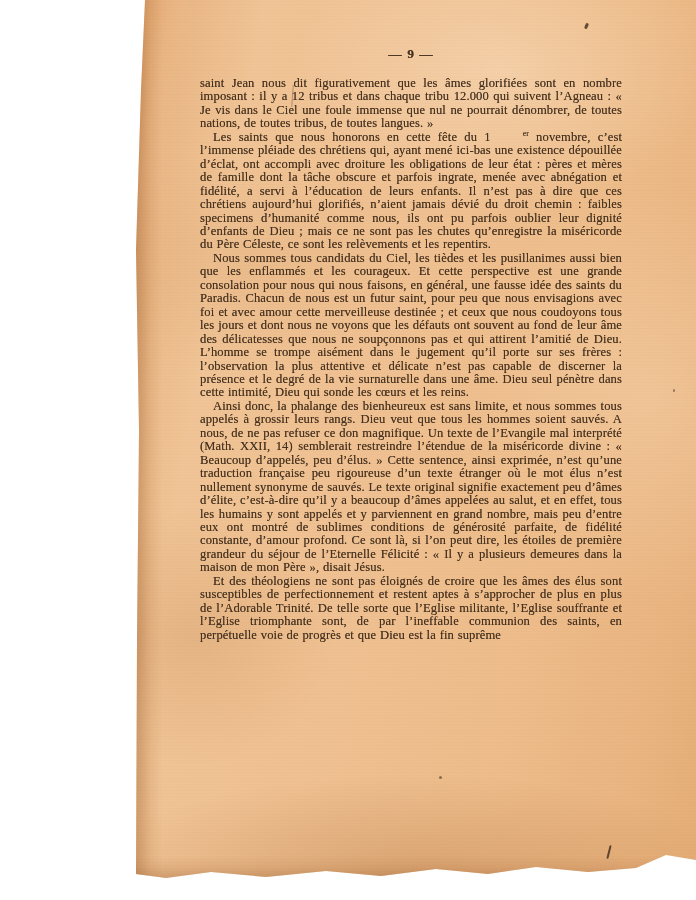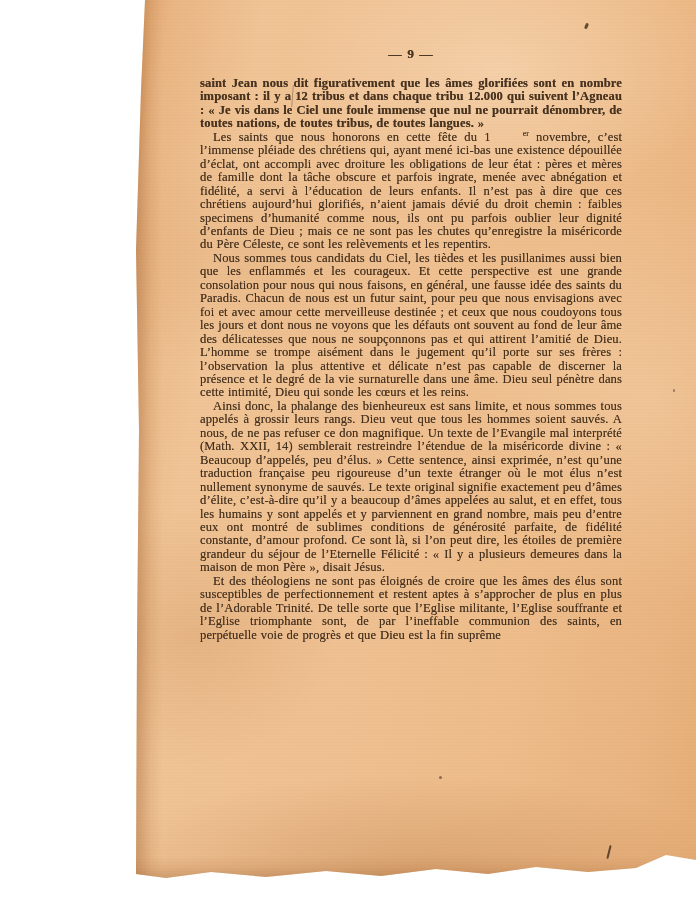--- a/index.html
+++ b/index.html
@@ -39,21 +39,21 @@
     color:#46321f;text-shadow:0 0 0.6px rgba(70,48,30,0.65);
     margin-bottom:15px;
   }
   .text{
     width:422px;margin-left:64px;
     font-size:12.6px;line-height:13.45px;text-align:justify;
     color:#46321f;text-shadow:0 0 0.6px rgba(70,48,30,0.65);
     letter-spacing:0.1px;word-spacing:0.5px;
   }
   .para{margin:0;text-indent:13px;}
-  .para.no-indent{text-indent:0;font-weight:bold;}
+  .para.no-indent{text-indent:0;}
   .sup{vertical-align:super;font-size:0.62em;line-height:0;padding-left:32px;}
   .it{}
   .speck{position:absolute;background:rgba(62,40,26,0.78);pointer-events:none;}
   .s1{left:449px;top:23px;width:3px;height:6px;border-radius:2px;transform:rotate(24deg);}
   .s2{left:472px;top:845px;width:2px;height:14px;border-radius:1px;transform:rotate(14deg);}
   .s3{left:303px;top:776px;width:3px;height:3px;border-radius:50%;opacity:0.7;}
   .s4{left:537px;top:389px;width:2px;height:3px;border-radius:50%;opacity:0.65;}
   .s5{left:156px;top:85px;width:1px;height:22px;opacity:0.45;transform:rotate(4deg);}
 </style>
 </head>

